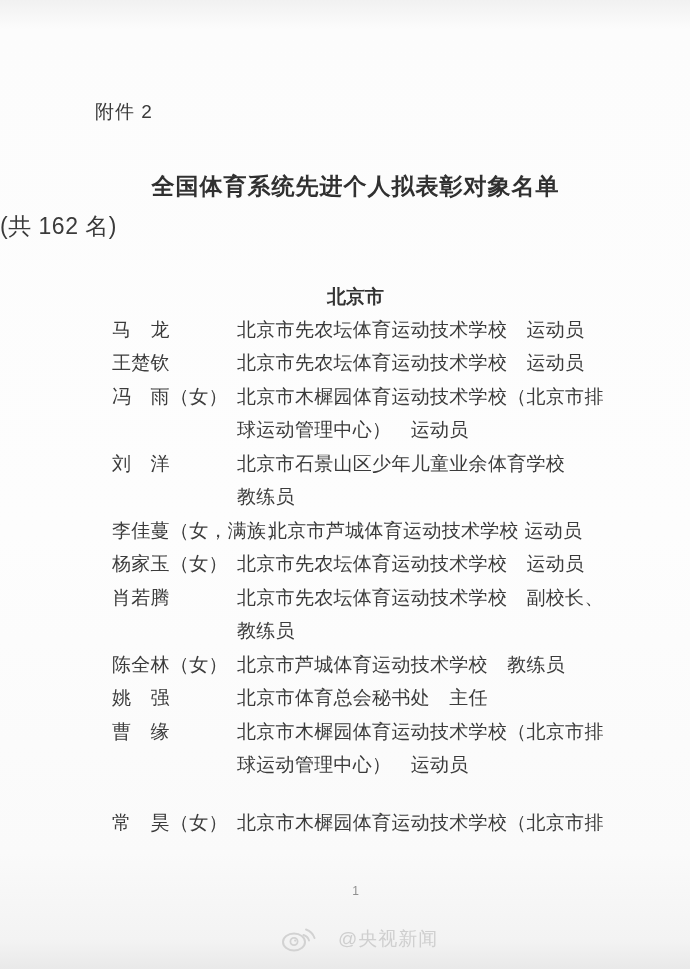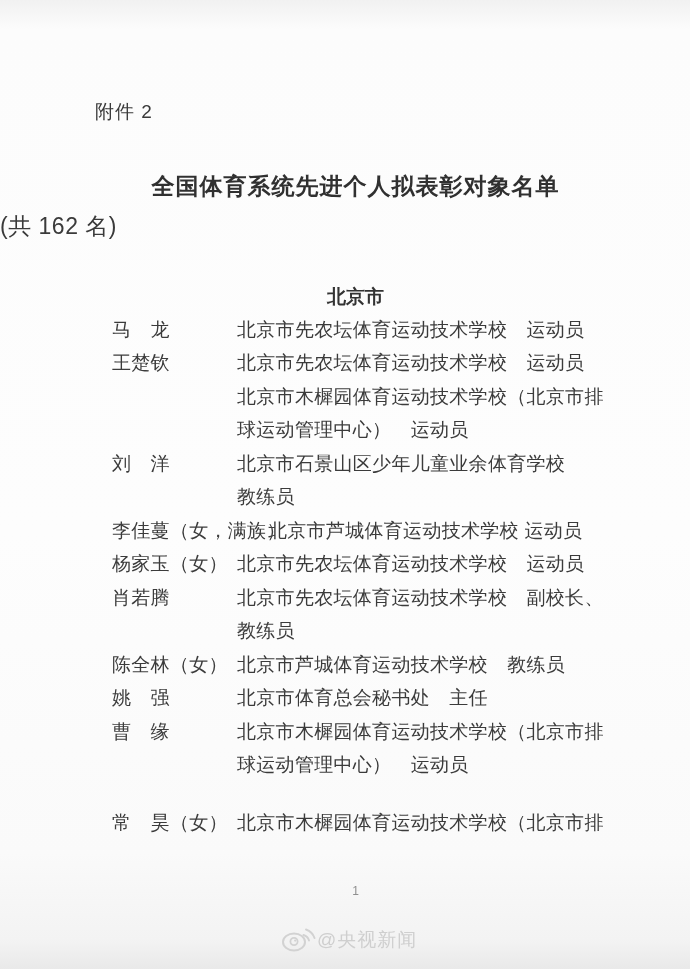--- a/index.html
+++ b/index.html
@@ -41,21 +41,21 @@
     position:absolute;left:237px;top:50%;transform:translateY(-50%);
     font-size:19px;white-space:pre;letter-spacing:0.3px;color:#3b3b3b;
   }
   .row.wide .desc{left:268px;}
   .pagenum{
     position:absolute;left:0;right:0;top:884px;
     text-align:center;font-size:12px;color:#8f8f8f;
   }
   .watermark{
     position:absolute;left:281px;top:926px;
-    display:flex;align-items:center;gap:0;
+    display:flex;gap:21px;
     font-size:19px;letter-spacing:1px;
     color:#cfcfcf;user-select:none;
   }
   .watermark svg{display:block;}
 </style>
 </head>
 <body>
 
 <div class="page">
 
@@ -70,20 +70,21 @@
   <div class="list">
     <div class="row">
       <span class="name">马　龙</span>
       <span class="desc">北京市先农坛体育运动技术学校　运动员</span>
     </div>
     <div class="row">
       <span class="name">王楚钦</span>
       <span class="desc">北京市先农坛体育运动技术学校　运动员</span>
     </div>
     <div class="row">
+      <span class="name">冯　雨（女）</span>
       <span class="desc">北京市木樨园体育运动技术学校（北京市排</span>
     </div>
     <div class="row">
       <span class="name"></span>
       <span class="desc">球运动管理中心）　运动员</span>
     </div>
     <div class="row">
       <span class="name">刘　洋</span>
       <span class="desc">北京市石景山区少年儿童业余体育学校</span>
     </div>

